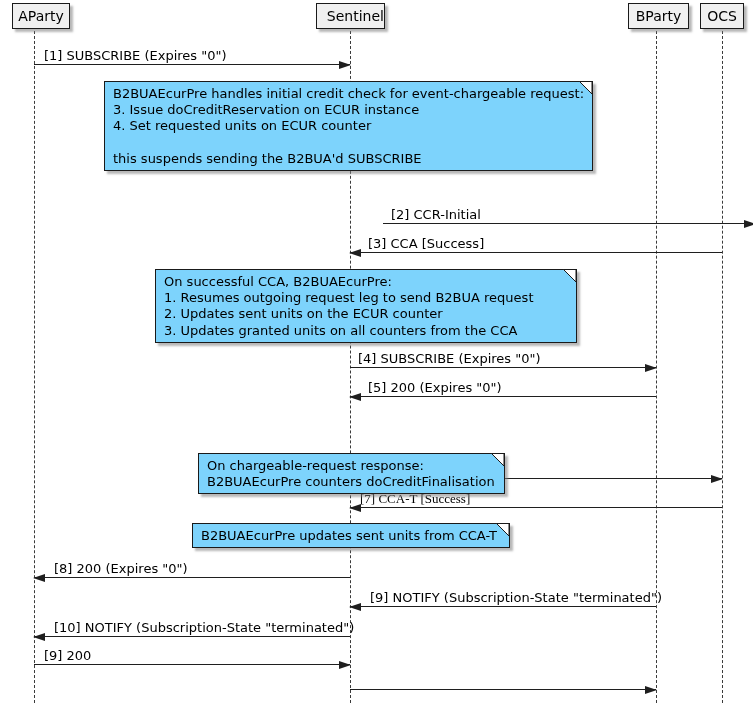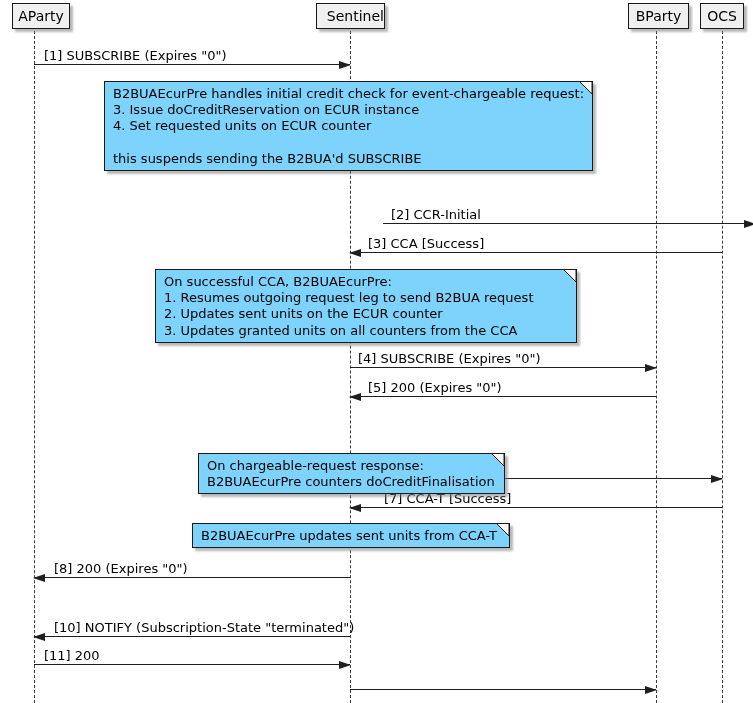--- a/index.html
+++ b/index.html
@@ -91,33 +91,37 @@
   </div>
   <div class="msg dir-left" style="left:350px; top:380px; width:306px;">
     <div class="label" style="left:18px;">[5] 200 (Expires "0")</div>
     <div class="line"></div>
   </div>
   <div class="msg dir-right" style="left:350px; top:462px; width:372px;">
     <div class="label" style="left:8px;">[6] CCR-Terminate</div>
     <div class="line"></div>
   </div>
   <div class="msg dir-left" style="left:350px; top:491px; width:372px;">
-    <div class="label" style="left:34px;">[7] CCA-T [Success]</div>
+    <div class="label" style="left:10px;font-family:Liberation Serif, serif;">[7] CCA-T [Success]</div>
     <div class="line"></div>
   </div>
   <div class="msg dir-left" style="left:34px;  top:561px; width:316px;">
     <div class="label" style="left:20px;">[8] 200 (Expires "0")</div>
+    <div class="line"></div>
+  </div>
+  <div class="msg dir-left" style="left:350px; top:590px; width:306px;">
+    <div class="label" style="left:20px;">[9] NOTIFY (Subscription-State "terminated")</div>
     <div class="line"></div>
   </div>
   <div class="msg dir-left" style="left:34px;  top:620px; width:316px;">
     <div class="label" style="left:20px;">[10] NOTIFY (Subscription-State "terminated")</div>
     <div class="line"></div>
   </div>
   <div class="msg dir-right" style="left:34px;  top:648px; width:316px;">
-    <div class="label" style="left:10px;">[11] 200</div>
+    <div class="label" style="left:10px;">[9] 200</div>
     <div class="line"></div>
   </div>
   <div class="msg dir-right" style="left:350px; top:673px; width:306px;">
     <div class="label" style="left:8px;margin-top:32px;">[12] 200</div>
     <div class="line"></div>
   </div>
 
   <div class="note" style="left:104px; top:81px; width:489px;">
     <svg class="fold" width="14" height="14">
         <polygon points="0.5,0.5 13,13 13,0.5" fill="#ffffff" stroke="#1a1a1a" stroke-width="1"></polygon>

